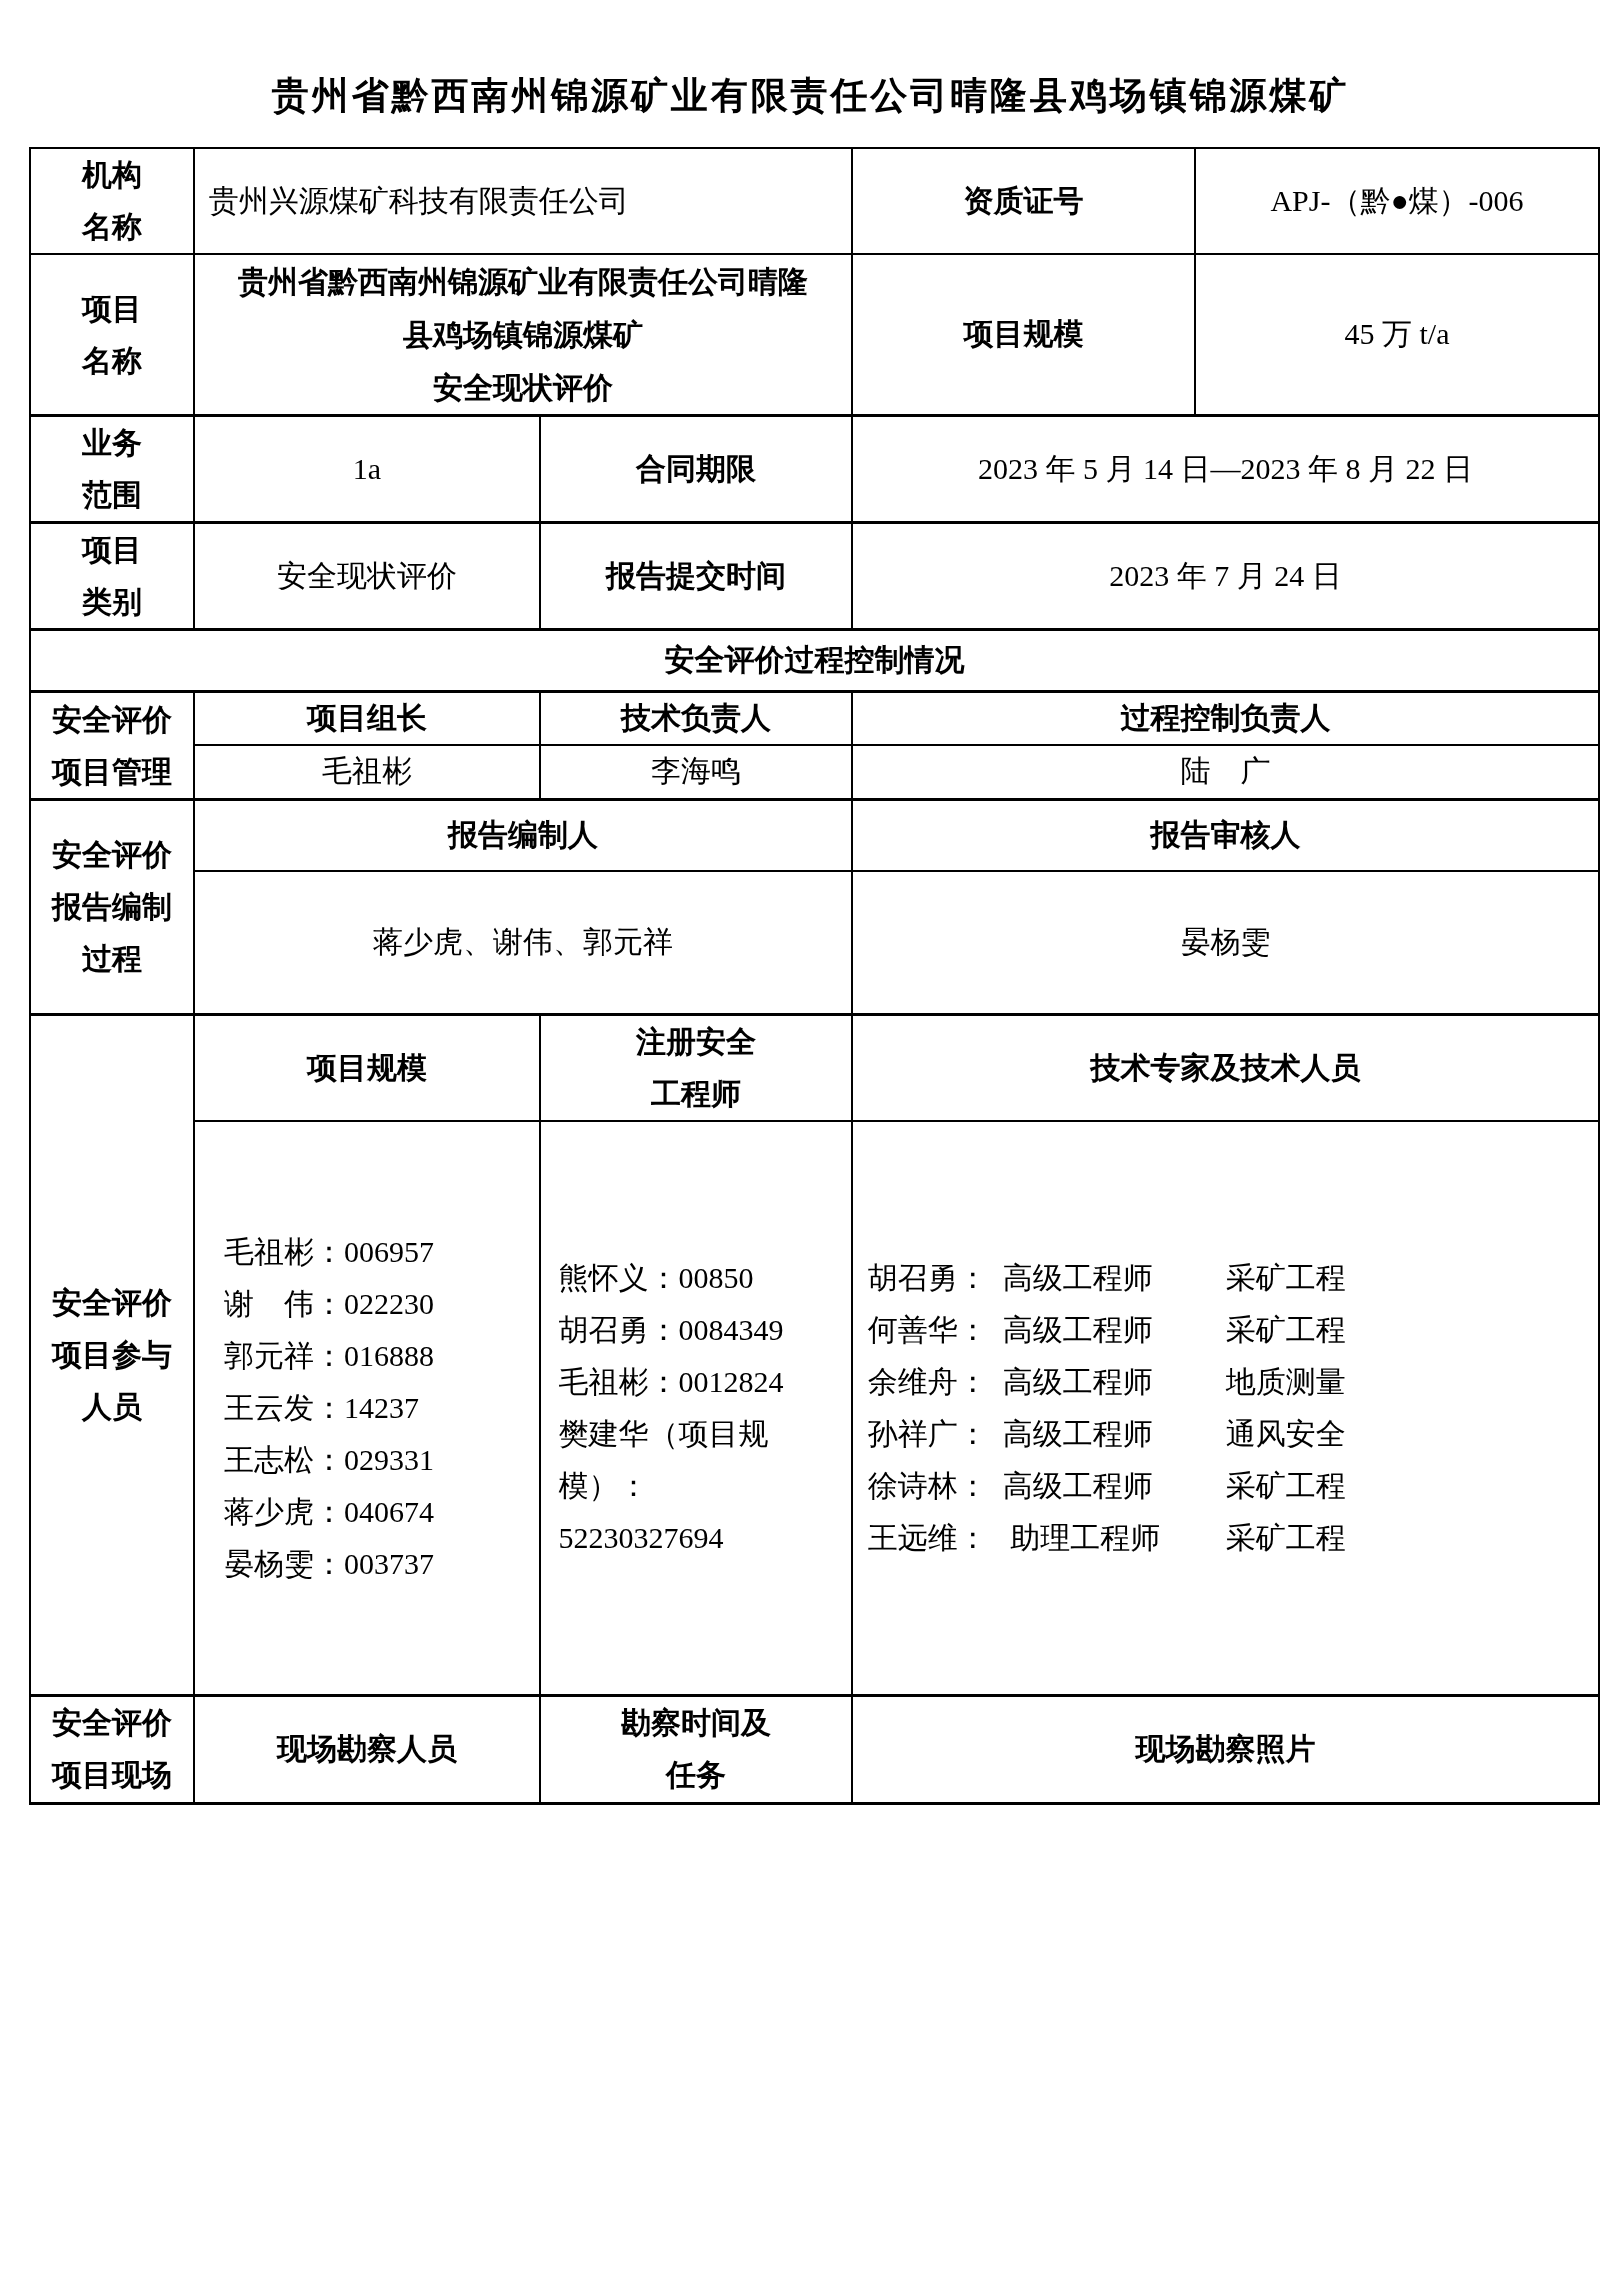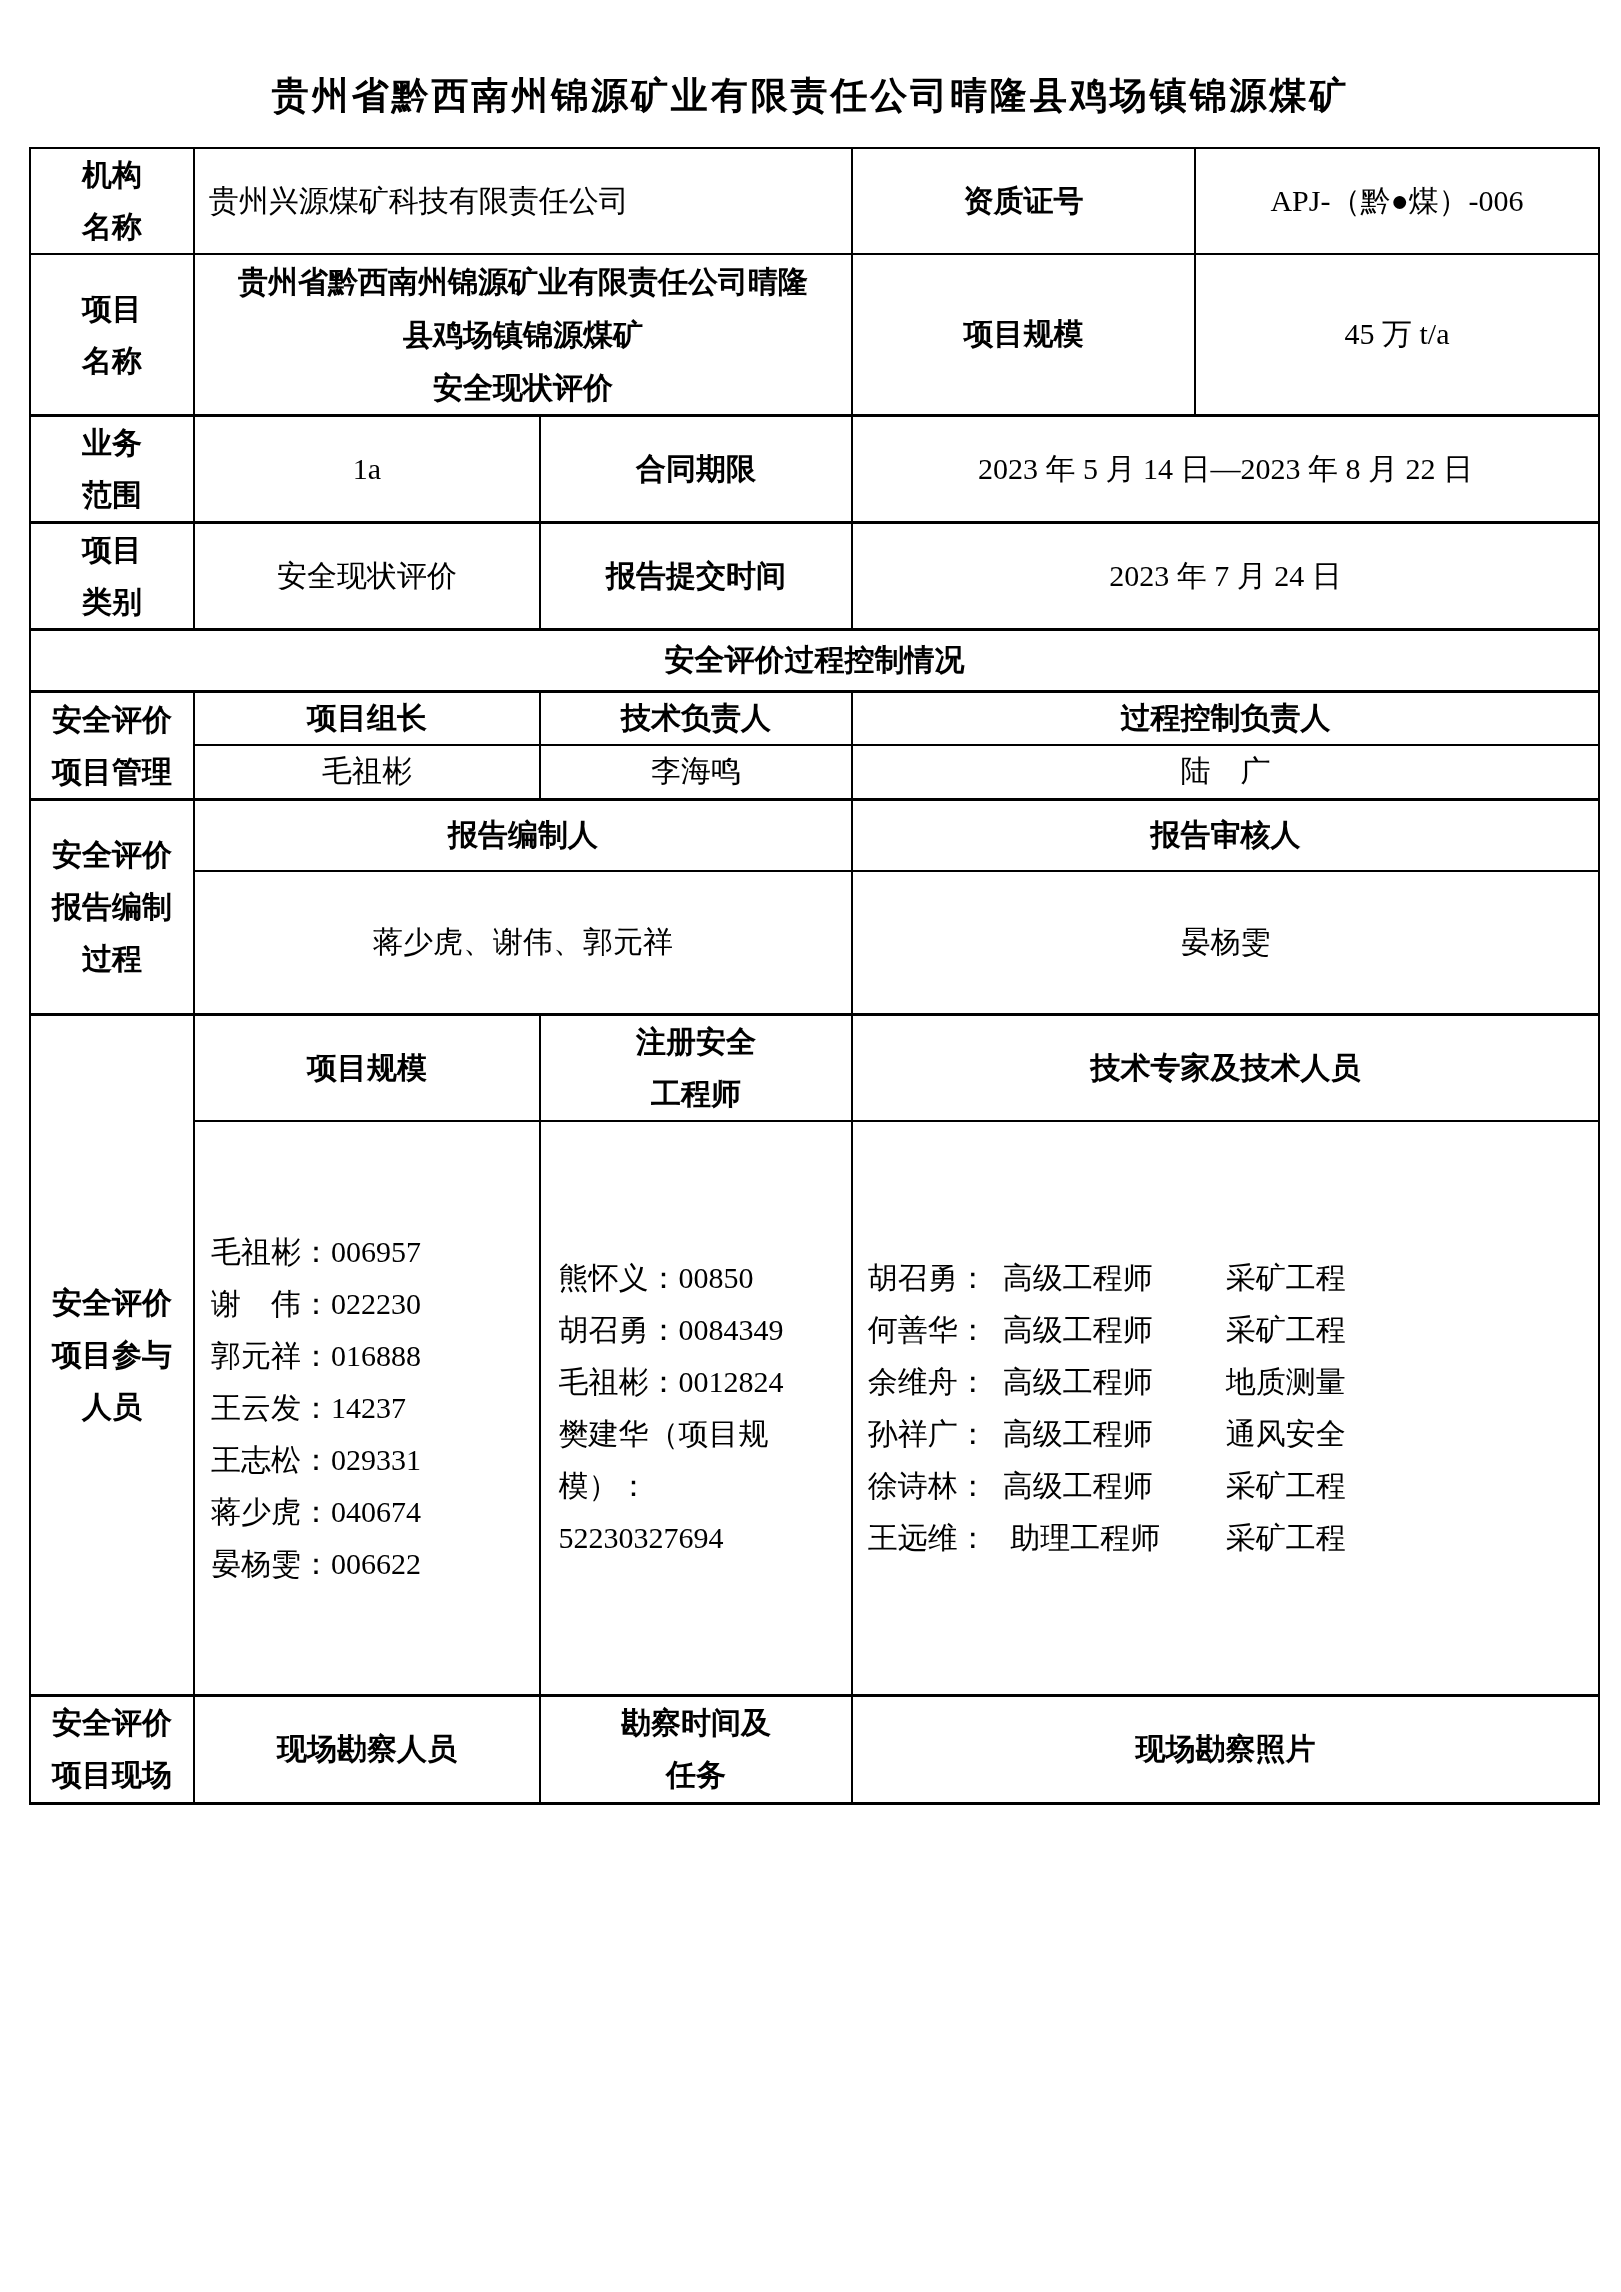--- a/index.html
+++ b/index.html
@@ -38,21 +38,21 @@
   tr.bottom td { border-bottom-width: 3.9px; }
 
   .lbl, .hdr { font-weight: bold; }
   .lbl div { line-height: 52px; }
   .hdr div { line-height: 52px; }
   .left { text-align: left; padding-left: 13.7px; }
   .vlines div { line-height: 53px; }
 
   .list-cell { text-align: left; vertical-align: middle; }
   .list { line-height: 52px; }
-  .pad16 { padding-left: 16px; }
+  .pad16 { padding-left: 29px; }
   .pad18 { padding-left: 17.6px; padding-right: 5.9px; }
   .pad15 { padding-left: 14.7px; }
 
   .expert-row { display: flex; line-height: 52px; justify-content: space-between; }
   .e-name  { width: 135px; flex: 0 0 auto; }
   .e-title { width: 223px; flex: 0 0 auto; white-space: pre; }
   .e-field { flex: 1 1 auto; }
 </style>
 </head>
 <body>
@@ -165,21 +165,21 @@
     </tr>
     <tr style="height:574px">
       <td class="list-cell pad16">
         <div class="list">
           <div>毛祖彬：006957</div>
           <div>谢　伟：022230</div>
           <div>郭元祥：016888</div>
           <div>王云发：14237</div>
           <div>王志松：029331</div>
           <div>蒋少虎：040674</div>
-          <div>晏杨雯：006622</div>
+          <div>晏杨雯：003737</div>
         </div>
       </td>
       <td class="list-cell pad18">
         <div class="list">
           <div>熊怀义：00850</div>
           <div>胡召勇：0084349</div>
           <div>毛祖彬：0012824</div>
           <div>樊建华（项目规模）：</div>
           <div>52230327694</div>
         </div>

